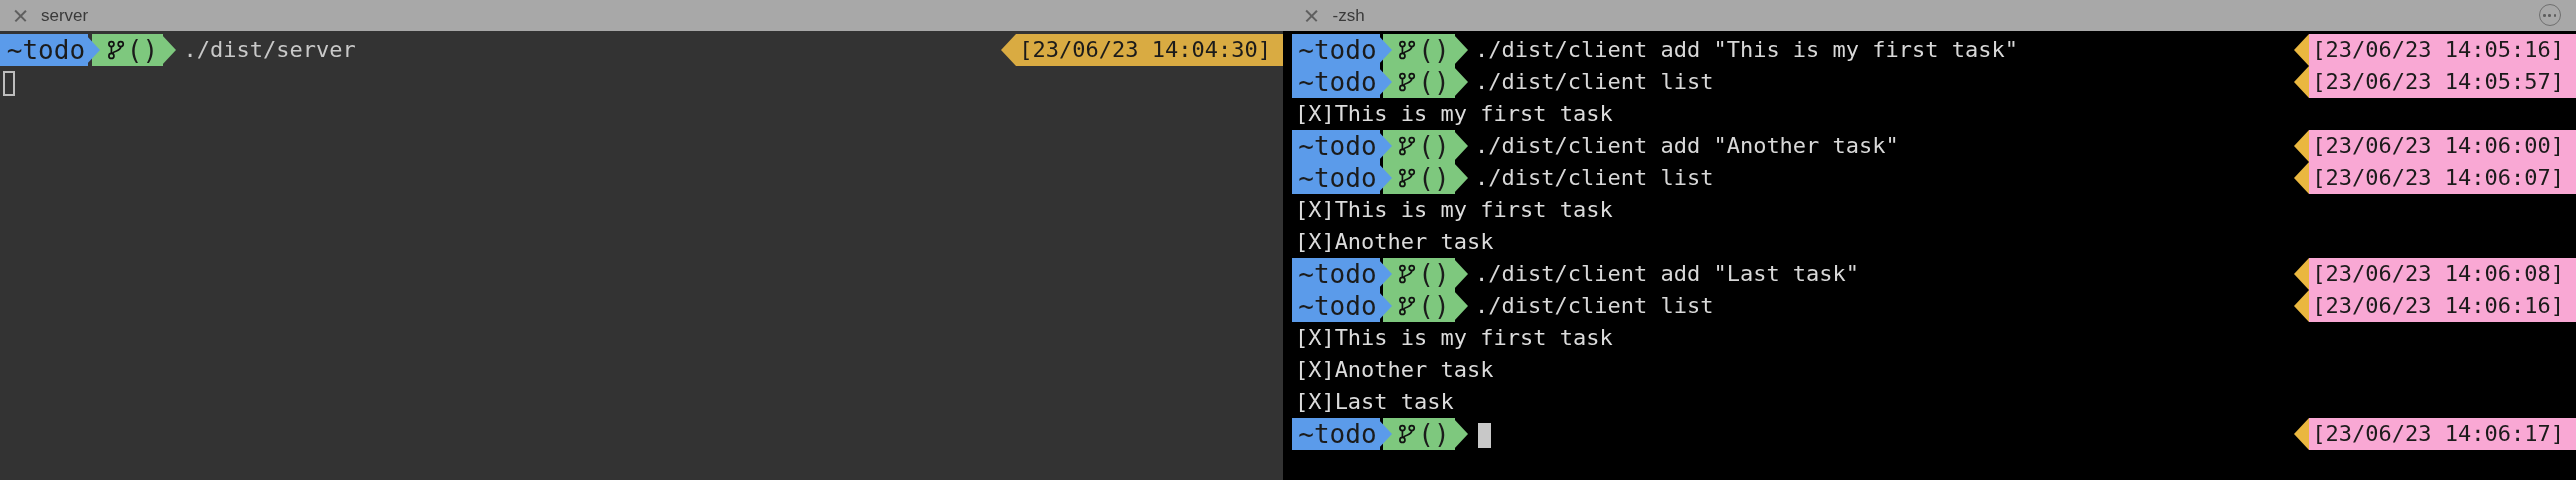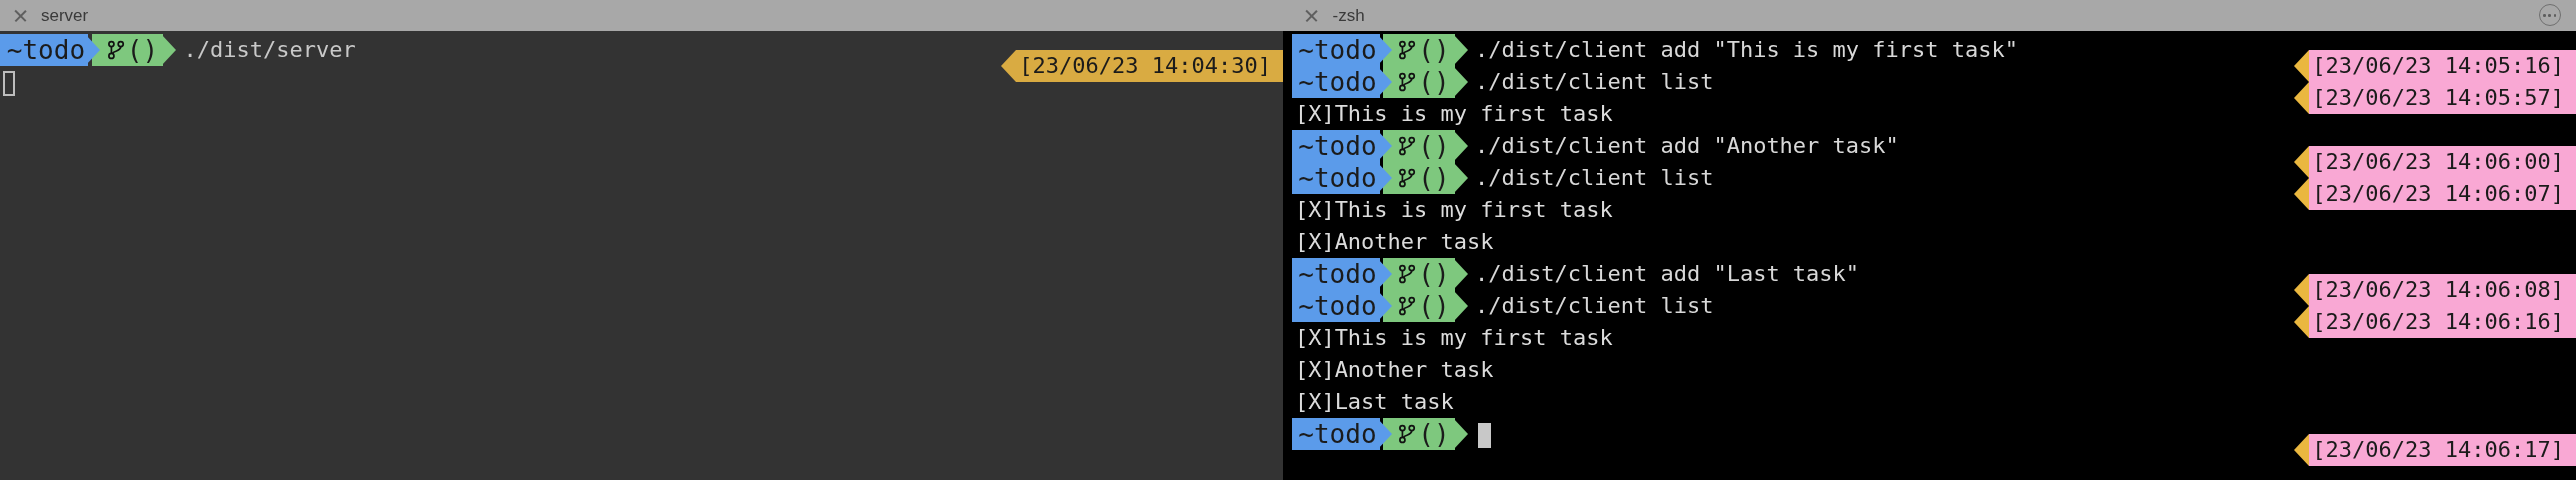--- a/index.html
+++ b/index.html
@@ -188,21 +188,21 @@
   .out {
     color: #dcdcdc;
     padding-left: 3.4px;
     font-size: 22px;
   }
 
   
   .stamp-wrap {
     position: absolute;
     right: 0;
-    top: 16px;
+    top: 0;
     height: 32px;
     display: flex;
     align-items: stretch;
   }
   .arrow-l {
     width: 0; height: 0;
     border-top: 16px solid transparent;
     border-bottom: 16px solid transparent;
     border-right: 15.3px solid #eab73f;
     flex: 0 0 auto;

